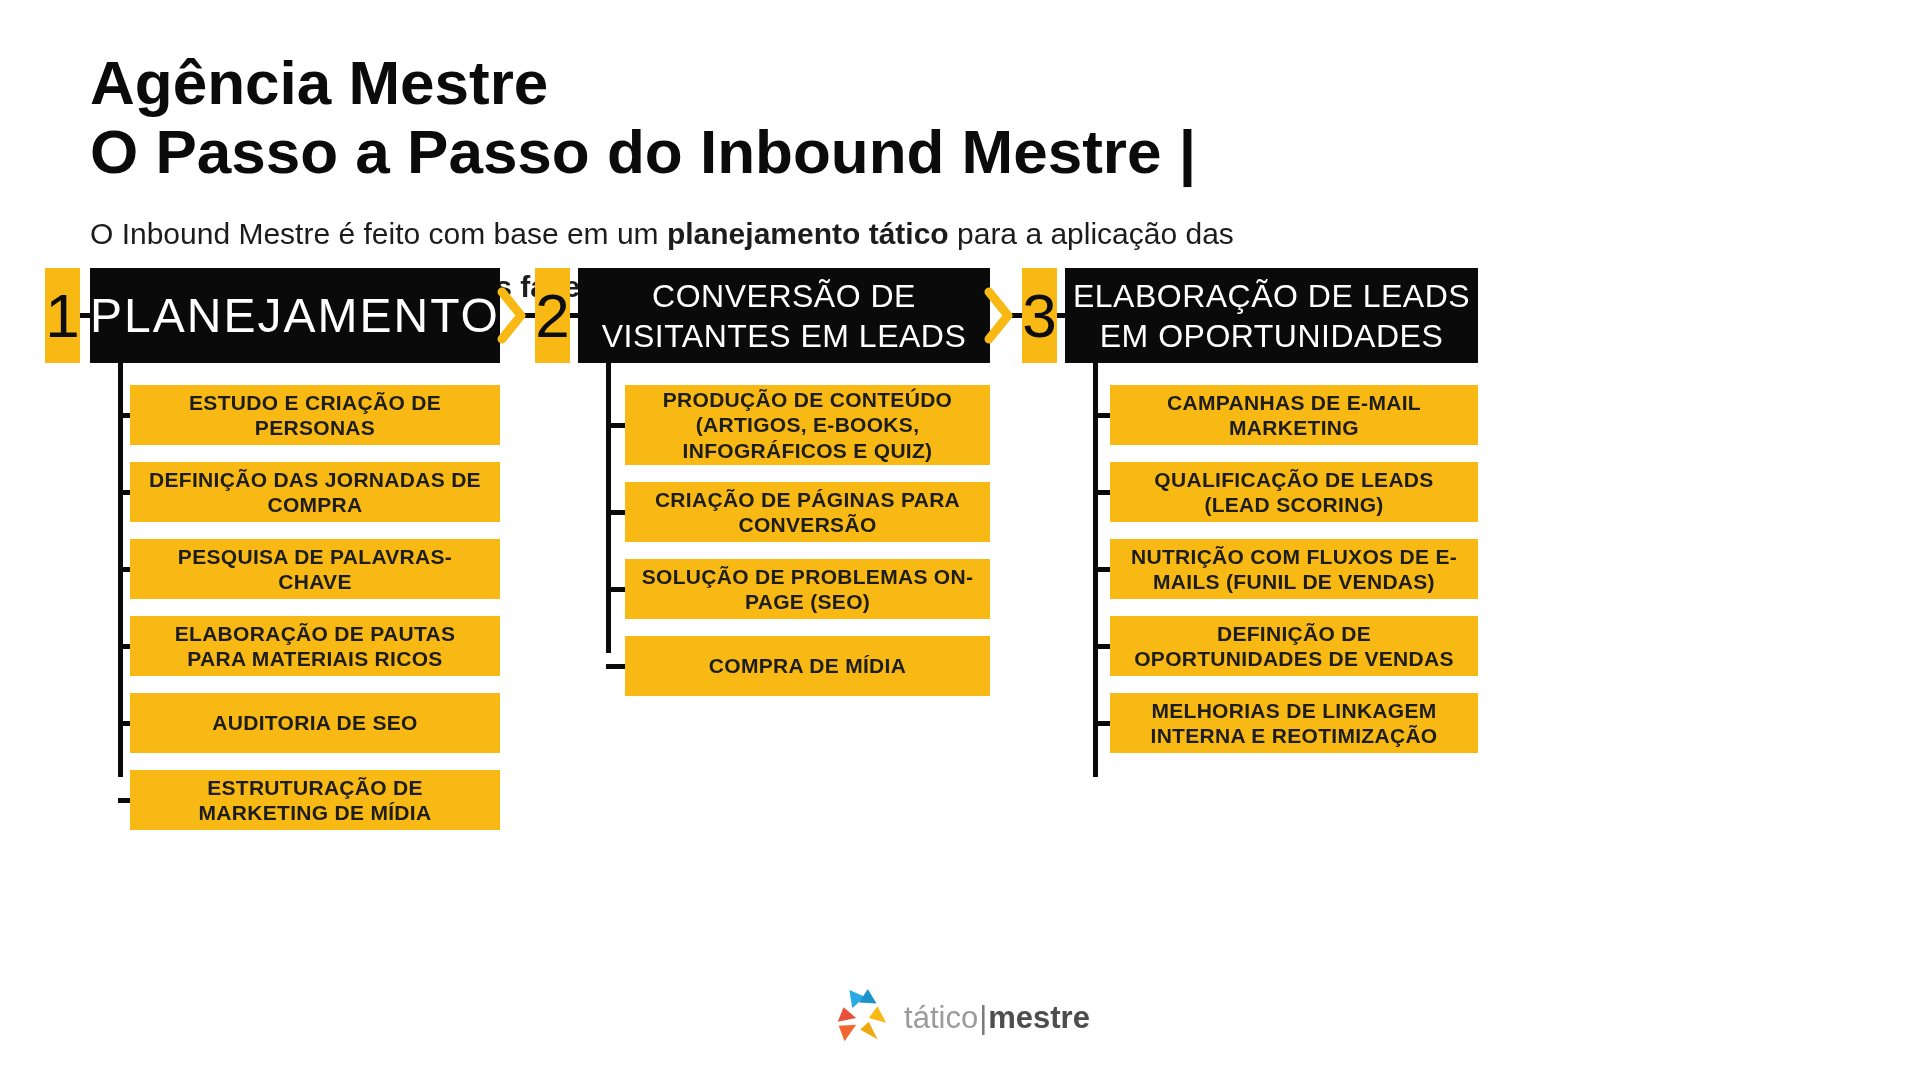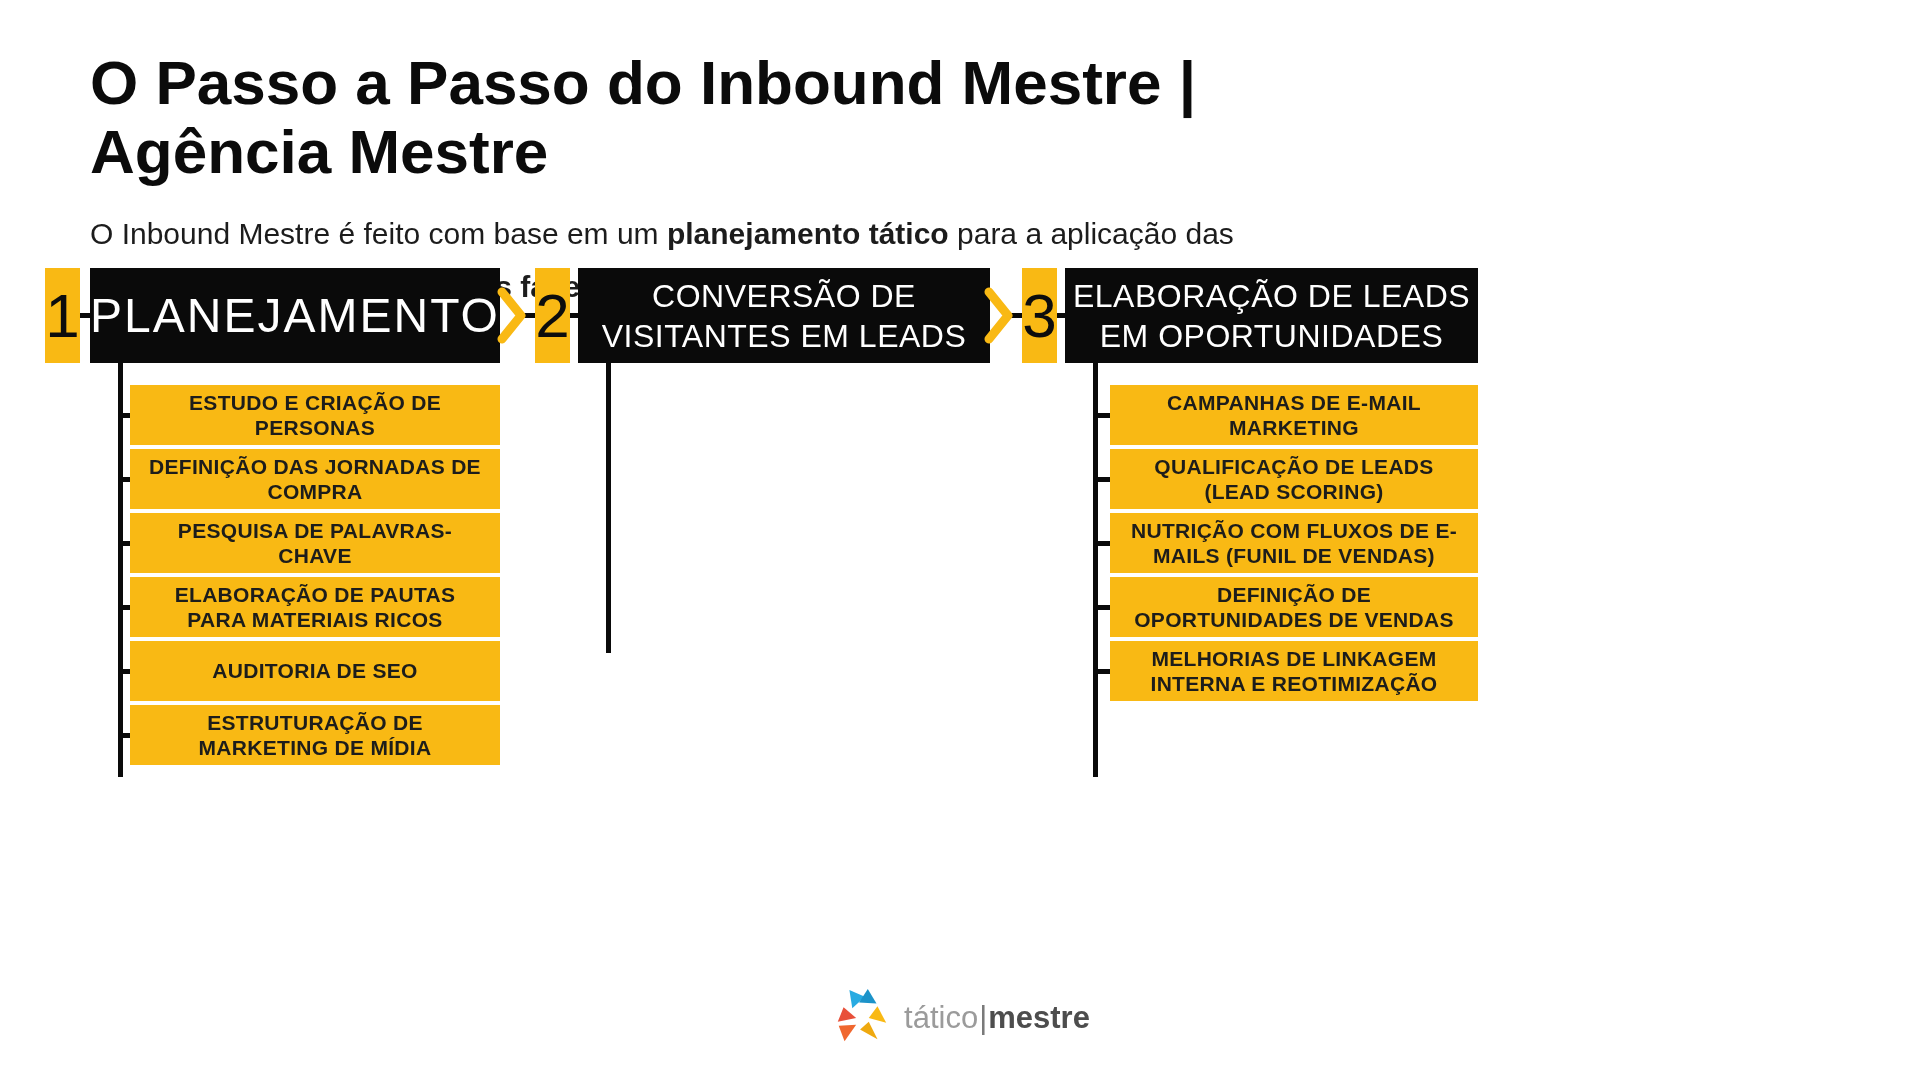--- a/index.html
+++ b/index.html
@@ -29,21 +29,21 @@
     font-weight:300;z-index:2;
   }
   .ph1{left:90px;width:410px;font-size:48px;letter-spacing:2px;}
   .ph2{left:578px;width:412px;font-size:32px;line-height:1.25;letter-spacing:0.5px;}
   .ph3{left:1065px;width:413px;font-size:32px;line-height:1.25;letter-spacing:0.5px;}
   .chev{position:absolute;top:287px;z-index:4;}
   .hdash{position:absolute;top:313px;height:5px;background:#0a0a0a;z-index:1;}
   
   .vline{position:absolute;width:5px;background:#0a0a0a;top:363px;z-index:0;}
   
-  .items{position:absolute;top:385px;display:flex;flex-direction:column;gap:4px;}
+  .items{position:absolute;top:385px;display:flex;flex-direction:column;gap:17px;}
   .col1{left:130px;width:370px;}
   .col2{left:625px;width:365px;}
   .col3{left:1110px;width:368px;justify-content:space-between;}
   .item{
     position:relative;background:#F9B914;color:#1d1d1b;
     display:flex;align-items:center;justify-content:center;text-align:center;
     font-weight:700;font-size:21px;line-height:1.2;letter-spacing:0.3px;
     padding:0 14px;box-sizing:border-box;
   }
   .h60{height:60px;}
@@ -63,22 +63,22 @@
   .logo-light{color:#9b9b9b;font-weight:400;}
   .logo-sep{color:#7a7a7a;font-weight:400;padding:0 1px;}
   .logo-bold{color:#4d4d4d;font-weight:700;}
 </style>
 </head>
 <body>
 
 <div class="canvas">
 
   <div class="title">
+    <div>Agência Mestre</div>
     <div>O Passo a Passo do Inbound Mestre |</div>
-    <div>Agência Mestre</div>
   </div>
 
   <div class="intro"><span>O Inbound Mestre é feito com base em um </span><b>planejamento tático</b><span> para a aplicação das estratégias. </span><b>É dividido em três fases:</b></div>
 
   <div class="hdash" style="left:80px;width:10px;"></div>
   <div class="hdash" style="left:524px;width:54px;"></div>
   <div class="hdash" style="left:1011px;width:54px;"></div>
 
   <div class="num" style="left:45px;">1</div>
   <div class="phase-header ph1">PLANEJAMENTO</div>
@@ -103,20 +103,26 @@
 
   <div class="items col1">
     <div class="item h60">ESTUDO E CRIAÇÃO DE PERSONAS</div>
     <div class="item h60">DEFINIÇÃO DAS JORNADAS DE COMPRA</div>
     <div class="item h60">PESQUISA DE PALAVRAS-CHAVE</div>
     <div class="item h60">ELABORAÇÃO DE PAUTAS PARA MATERIAIS RICOS</div>
     <div class="item h60">AUDITORIA DE SEO</div>
     <div class="item h60">ESTRUTURAÇÃO DE MARKETING DE MÍDIA</div>
   </div>
 
+  <div class="items col2">
+    <div class="item h80">PRODUÇÃO DE CONTEÚDO (ARTIGOS, E-BOOKS, INFOGRÁFICOS E QUIZ)</div>
+    <div class="item h60">CRIAÇÃO DE PÁGINAS PARA CONVERSÃO</div>
+    <div class="item h60">SOLUÇÃO DE PROBLEMAS ON-PAGE (SEO)</div>
+    <div class="item h60">COMPRA DE MÍDIA</div>
+  </div>
 
   <div class="items col3">
     <div class="item h60">CAMPANHAS DE E-MAIL MARKETING</div>
     <div class="item h60">QUALIFICAÇÃO DE LEADS (LEAD SCORING)</div>
     <div class="item h60">NUTRIÇÃO COM FLUXOS DE E-MAILS (FUNIL DE VENDAS)</div>
     <div class="item h60">DEFINIÇÃO DE OPORTUNIDADES DE VENDAS</div>
     <div class="item h60">MELHORIAS DE LINKAGEM INTERNA E REOTIMIZAÇÃO</div>
   </div>
 
   <div class="footer-logo">

